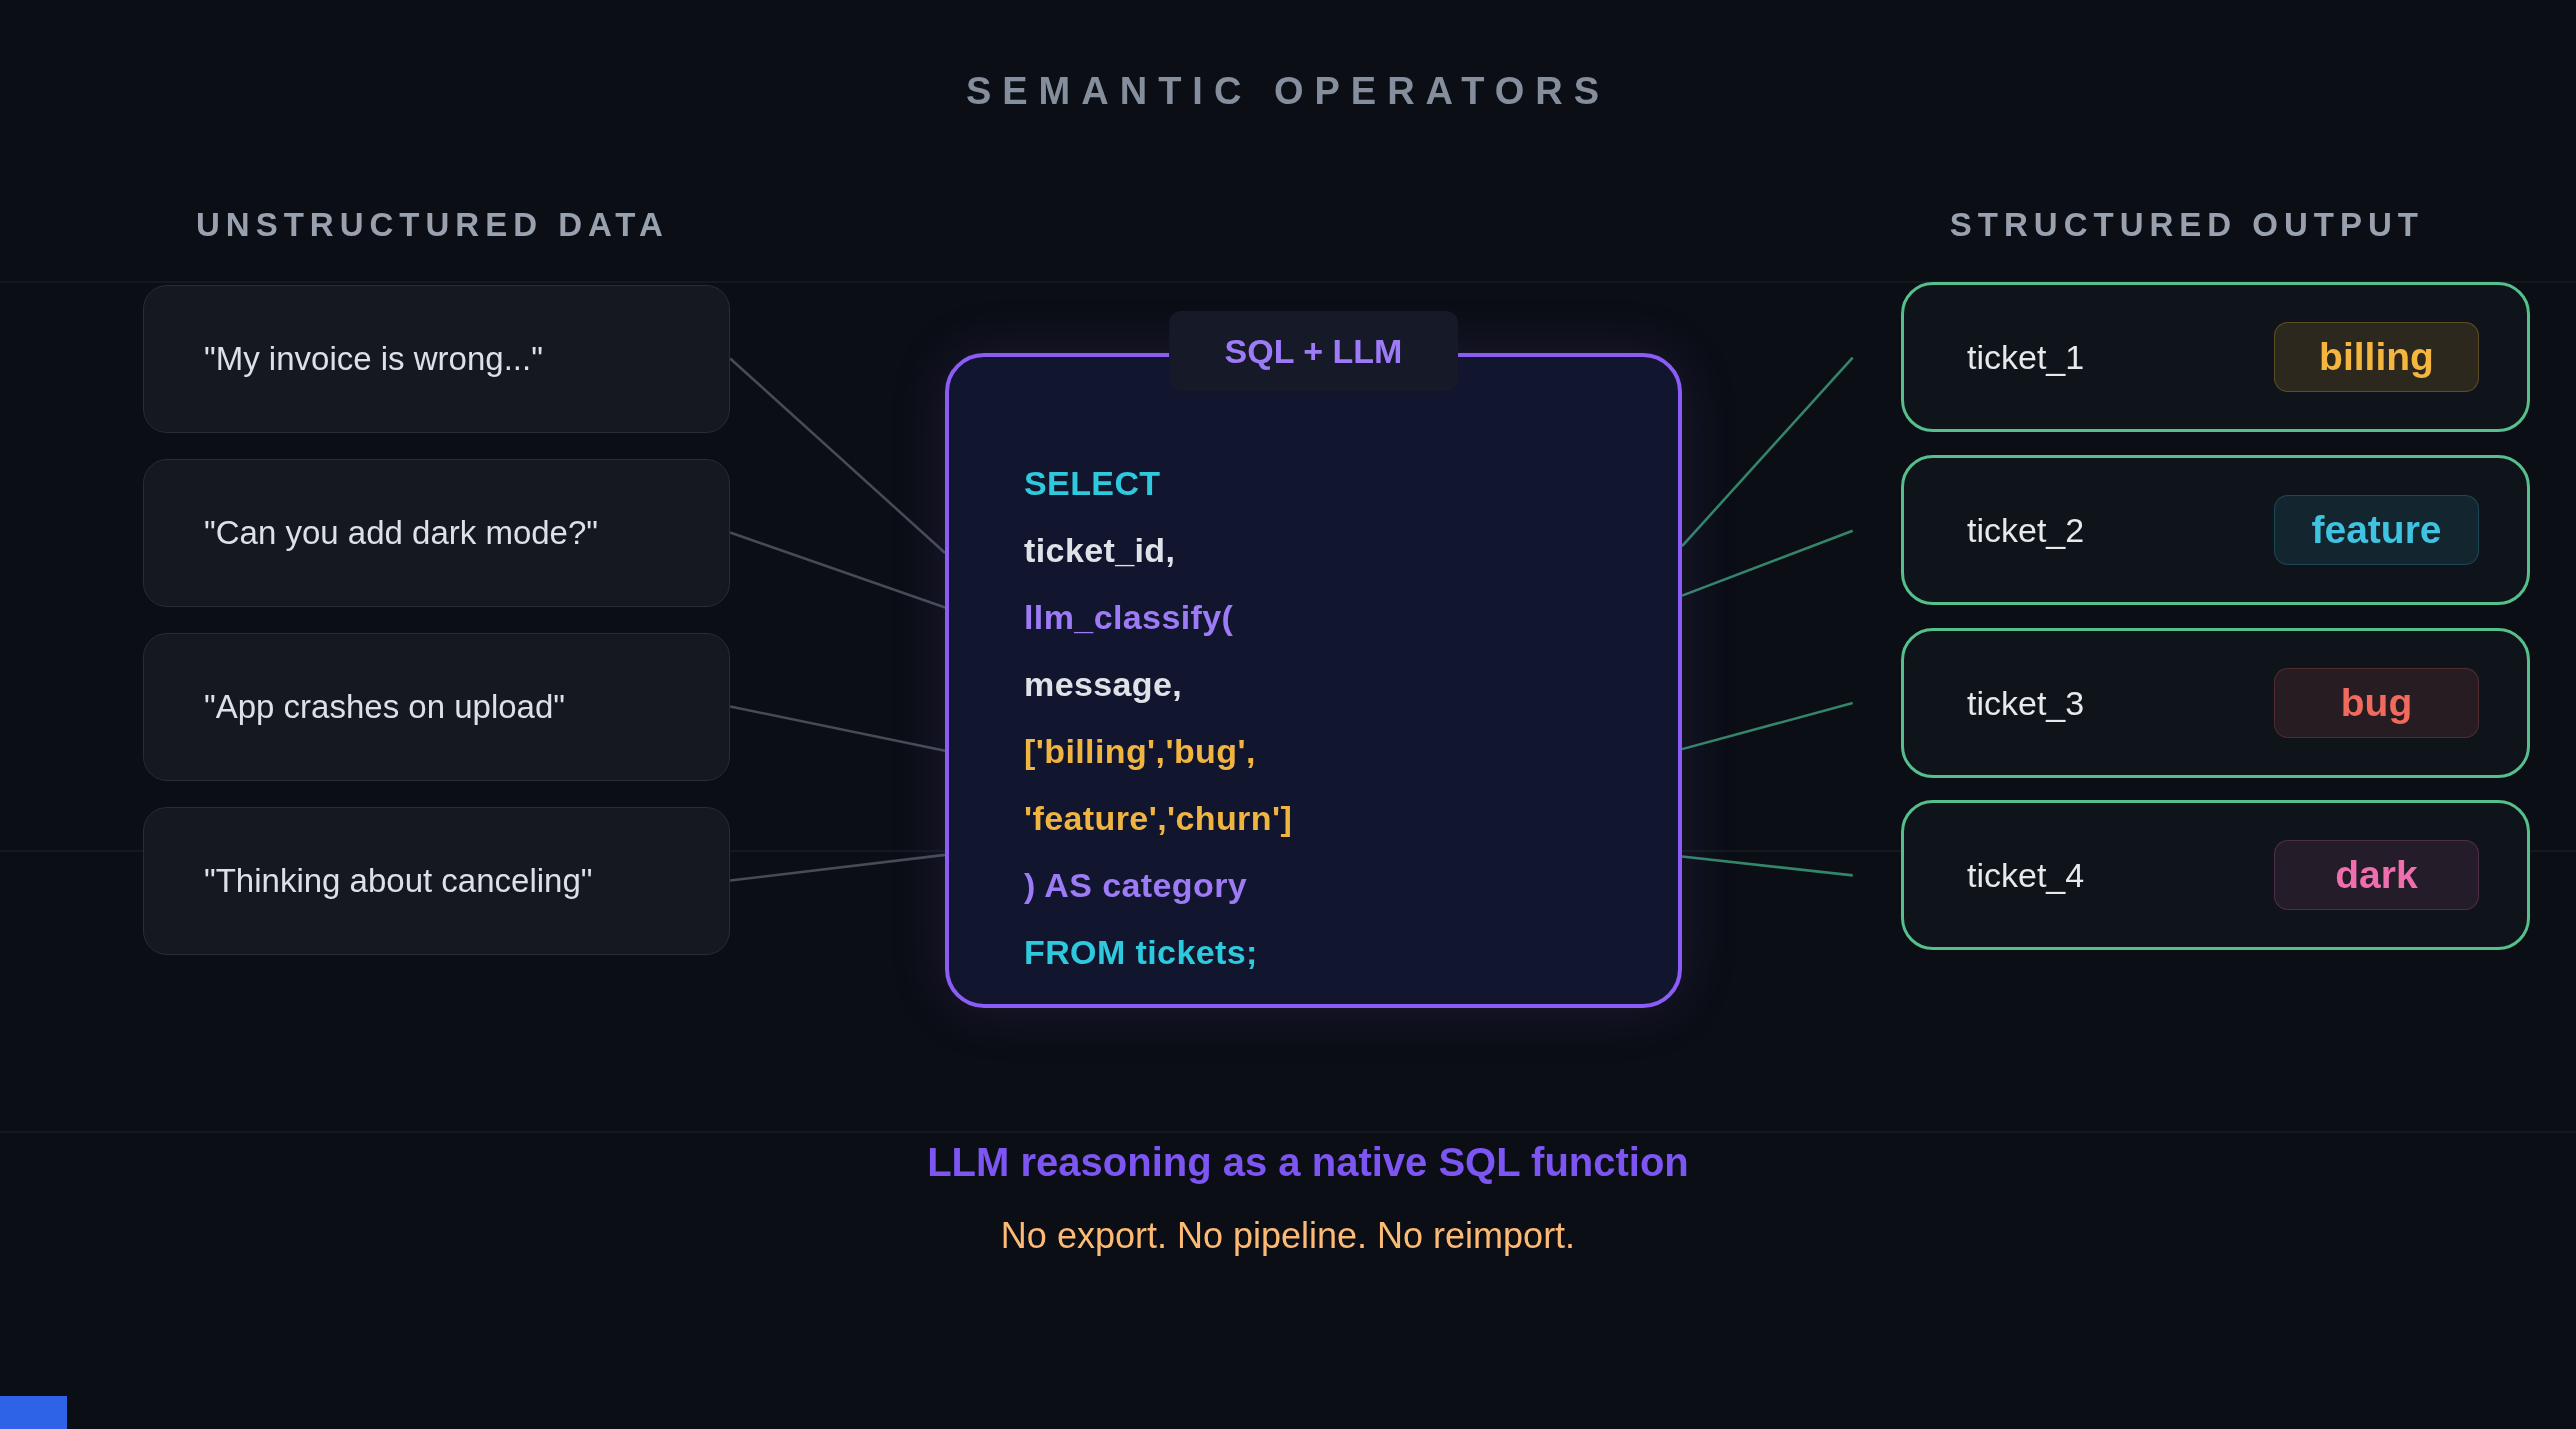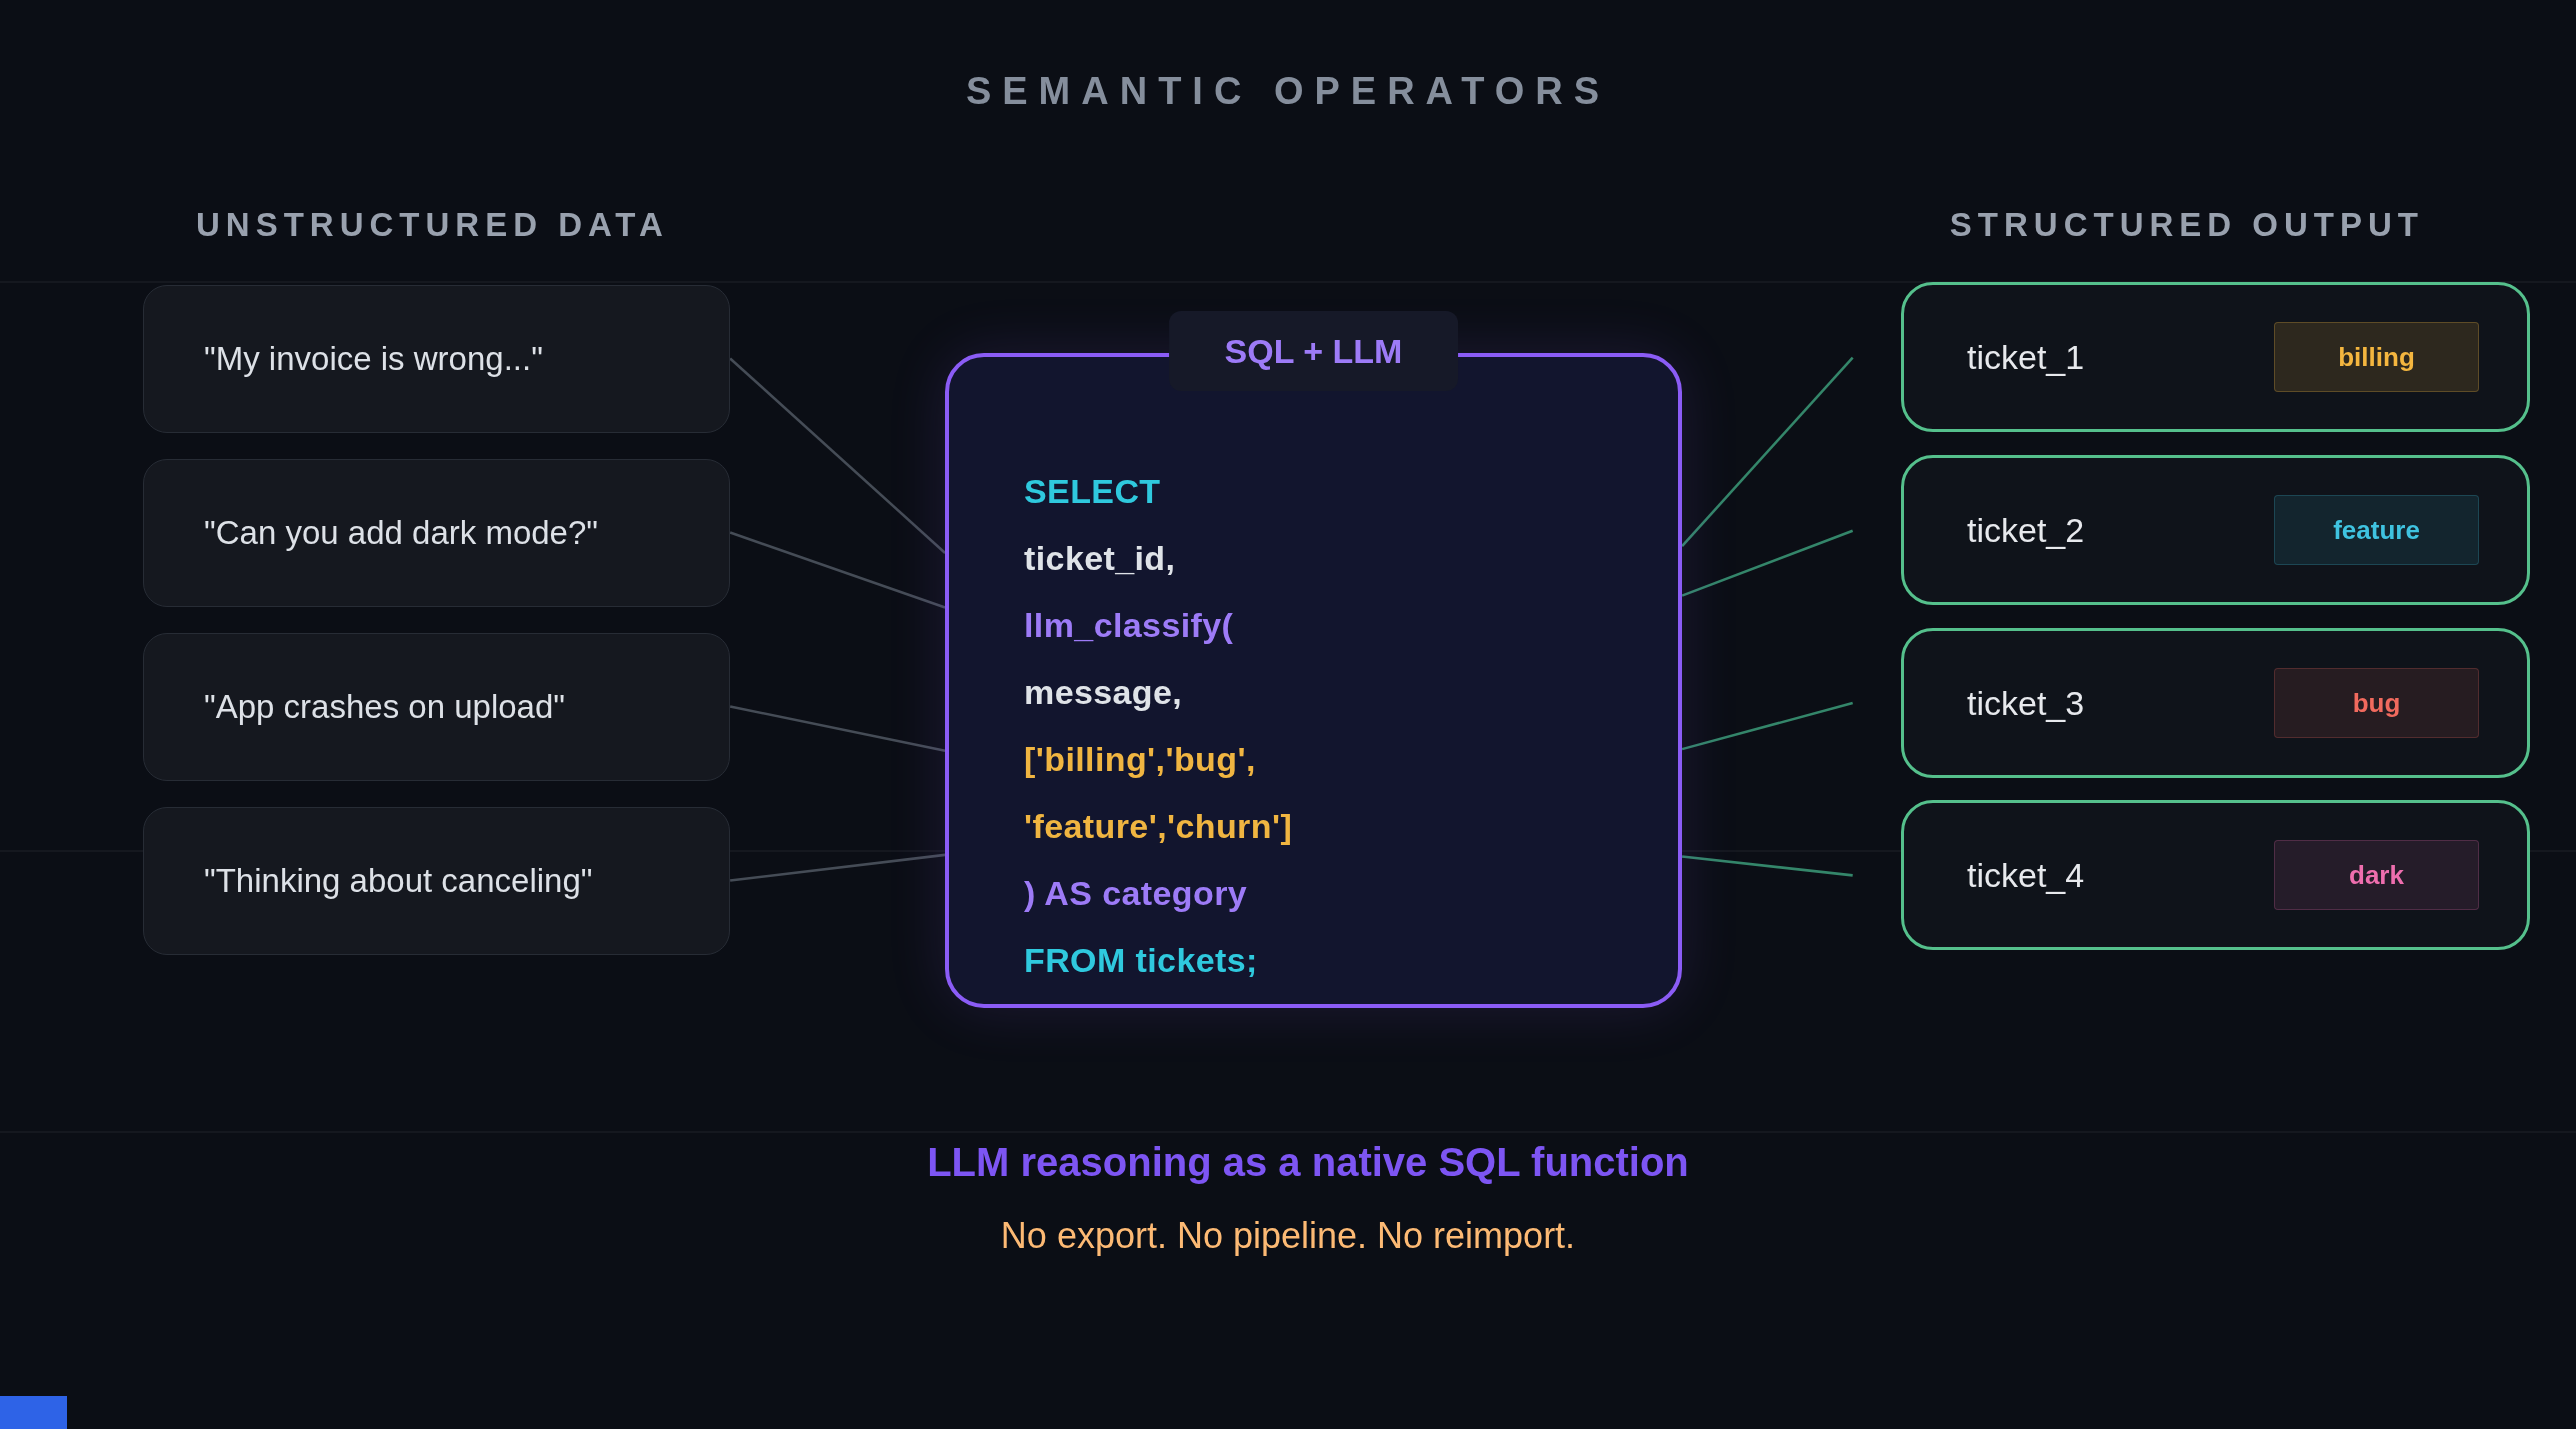--- a/index.html
+++ b/index.html
@@ -41,42 +41,42 @@
   .sql-box {
     position:absolute; left:945px; top:353px; width:737px; height:655px;
     background:#12152e; border:4.3px solid var(--accent_border,#8b5cf6); border-radius:39px;
     box-shadow:0 0 60px rgba(139,92,246,0.14); z-index:2;
   }
   .sql-label {
     position:absolute; left:50%; top:-46px; transform:translateX(-50%);
     background:#161928; padding:20.5px 56px; border-radius:12px;
     font-size:34px; font-weight:700; color:var(--violet,#9d7bf7); white-space:nowrap;
   }
-  .code { position:absolute; left:75px; top:101px; }
+  .code { position:absolute; left:75px; top:93px; }
   .code-line { font-size:34px; line-height:67px; font-weight:600; letter-spacing:0.4px; }
   .code-line[data-clr="cyan"]   { color:var(--cyan,#2fc9de); }
   .code-line[data-clr="plain"]  { color:var(--plain,#dfe3e8); }
   .code-line[data-clr="violet"] { color:var(--violet,#9d7bf7); }
   .code-line[data-clr="amber"]  { color:var(--amber,#f0b541); }
 
   .right-card {
     position:absolute; left:1853px; width:629px; height:150px;
     background:#0f131a; border:3.4px solid var(--green_border,#55c08c); border-radius:32px;
     display:flex; align-items:center; justify-content:space-between;
     padding:0 48px 0 63px; z-index:2;margin-left:48px;
   }
   .right-card.r1 { top:282px; }
   .right-card.r2 { top:455px; }
   .right-card.r3 { top:628px; }
   .right-card.r4 { top:800px; }
   .ticket-id { font-size:34px; color:#e7e9ed; font-weight:500; }
   .badge {
-    min-width:205px; height:70px; border-radius:4px;
+    min-width:205px; height:70px; border-radius:14px;
     display:flex; align-items:center; justify-content:center;
-    font-size:26px; font-weight:700; padding:0 25.6px;
+    font-size:39px; font-weight:700; padding:0 25.6px;
   }
   .badge[data-clr="amber"] { color:var(--badge_amber,#f4b63f); background:rgba(244,182,63,0.13);  border:1.7px solid rgba(244,182,63,0.25); }
   .badge[data-clr="cyan"]  { color:var(--badge_cyan,#3fc3e0);  background:rgba(63,195,224,0.10);  border:1.7px solid rgba(63,195,224,0.22); }
   .badge[data-clr="red"]   { color:var(--badge_red,#f16a5e);   background:rgba(241,106,94,0.10);  border:1.7px solid rgba(241,106,94,0.22); }
   .badge[data-clr="pink"]  { color:var(--badge_pink,#ef6eae);  background:rgba(239,110,174,0.10); border:1.7px solid rgba(239,110,174,0.22); }
 
   .footer-headline {
     position:absolute; top:1140px; left:0; width:100%; text-align:center;
     font-size:40px; font-weight:700; color:#7d55f3; z-index:2;padding-left:40px;
   }

